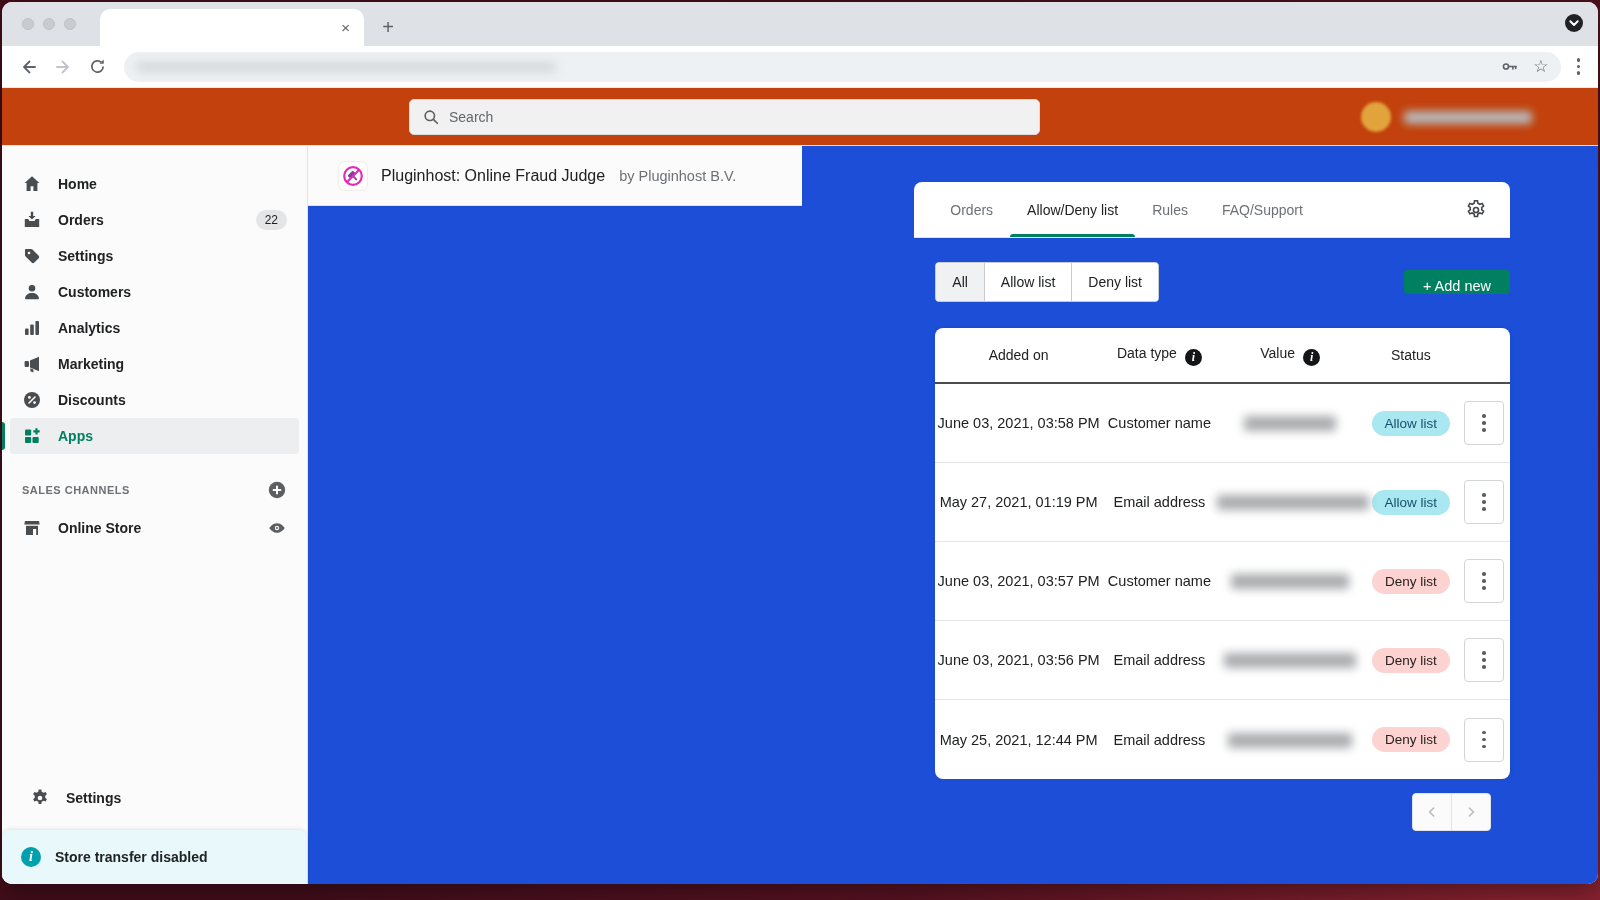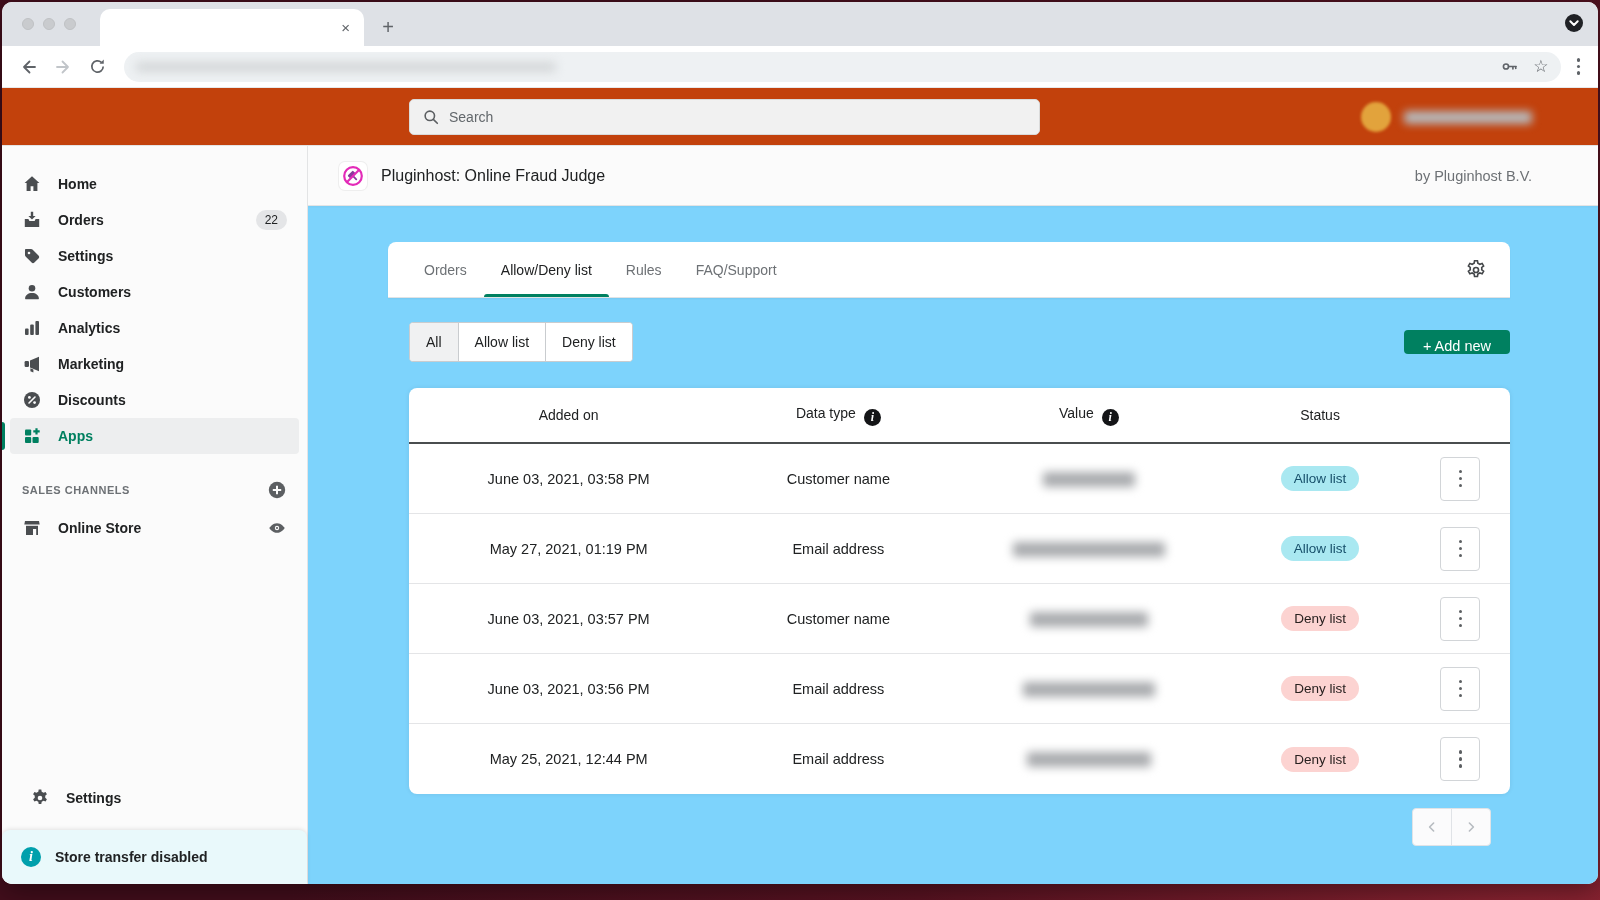--- a/index.html
+++ b/index.html
@@ -67,21 +67,21 @@
   .settings-item { margin:0 8px 14px; }
   .sb-banner { height:54px; background:#e9f9fb; display:flex; align-items:center; gap:14px; padding:0 19px;
                font-size:14px; font-weight:600; border-radius:8px 8px 0 0; flex:none;
                box-shadow:0 -1px 4px rgba(0,0,0,.10); cursor:pointer; }
   .circle-i { border-radius:50%; color:#fff; display:inline-flex; align-items:center; justify-content:center;
               font-family:"Liberation Serif","DejaVu Serif",serif; font-style:italic; font-weight:700; flex:none; }
   .circle-i::after { content:"i"; }
   .banner-i { width:20px; height:20px; background:#00a0ac; font-size:14px; }
   .hdr-i { width:17px; height:17px; background:#141517; font-size:12px; margin-left:8px; vertical-align:-3px; }
   
-  .main { flex:1; background:#7dd3fc; display:flex; flex-direction:column; min-width:0; }
+  .main { flex:1; background:#1d4ed8; display:flex; flex-direction:row; min-width:0;gap:32px; }
   .app-header { height:60px; background:#fbfbfb; border-bottom:1px solid #e3e4e5; flex:none;
                 display:flex; align-items:center; padding:0 66px 0 31px; gap:14px;
                 box-shadow:0 1px 2px rgba(0,0,0,.04); }
   .app-icon { width:28px; height:28px; border-radius:6px; background:#fff; box-shadow:0 0 0 1px #eee;
               display:flex; align-items:center; justify-content:center; }
   .app-title { font-size:16px; font-weight:500; color:#202223; }
   .byline { margin-left:auto; font-size:14.5px; color:#6d7175; }
   .content { flex:1; padding:36px 88px 0 80px; min-height:0; }
   .tabs-card { background:#fff; border-radius:8px 8px 0 0; height:56px; display:flex; align-items:center;
                padding:0 19px; border-bottom:1px solid #e1e3e5; box-shadow:0 1px 2px rgba(0,0,0,.05); }
@@ -97,21 +97,21 @@
          color:#202223; border:none; background:#fff; border-right:1px solid #c9cccf; cursor:pointer;
          font-family:inherit; }
   .seg:last-child { border-right:none; }
   .seg.active { background:#f0f1f2; }
   .add-btn { background:#008060; color:#fff; border:none; border-radius:4px; height:24px; padding:8px 19px;
              font-size:14.5px; font-weight:500; cursor:pointer; font-family:Liberation Sans, sans-serif; }
   .table-card { margin-left:21px; background:#fff; border-radius:8px; box-shadow:0 0 5px rgba(0,0,0,.08); }
   .trow { display:grid; grid-template-columns:29% 20% 25.5% 16.5% 9%; align-items:center; }
   .trow > div { text-align:center; }
   .thead { height:56px; border-bottom:2px solid #4a4d4f; font-size:14px; font-weight:500; color:#202223; }
-  .tbody-row { height:70px; border-bottom:1px solid #e4e5e7; font-size:14.5px; color:#202223; }
+  .tbody-row { height:79px; border-bottom:1px solid #e4e5e7; font-size:14.5px; color:#202223; }
   .tbody-row:last-child { border-bottom:none; }
   .redacted { display:inline-block; height:15px; background:#a9abae; filter:blur(5px); border-radius:2px;
               vertical-align:middle; }
   .badge { display:inline-block; padding:5px 13px; border-radius:20px; font-size:13.5px; }
   .badge-allow { background:#a9e8f1; color:#17506b; }
   .badge-deny  { background:#fcd3d1; color:#28201f; }
   .kebab { width:40px; height:44px; border:1px solid #d2d5d8; border-radius:4px; background:#fff;
            display:inline-flex; flex-direction:column; gap:3.5px; align-items:center; justify-content:center;
            cursor:pointer; }
   .kebab i { width:3.5px; height:3.5px; border-radius:50%; background:#5c5f62; }

